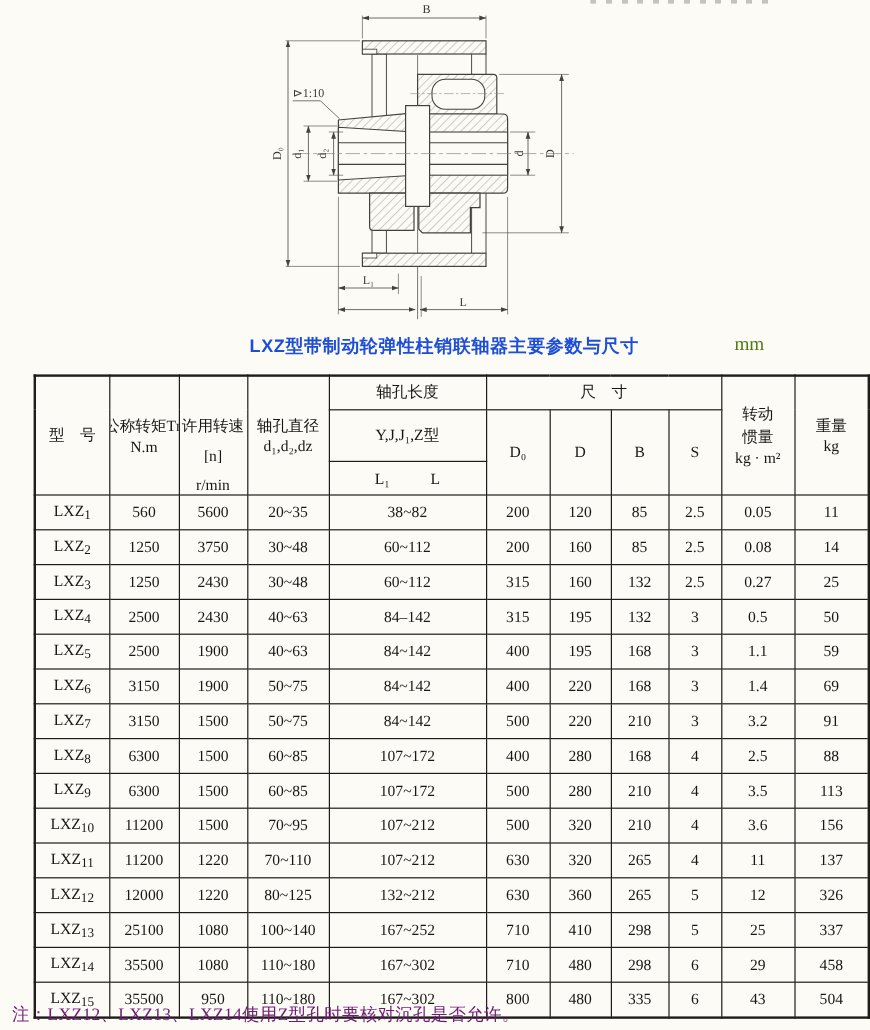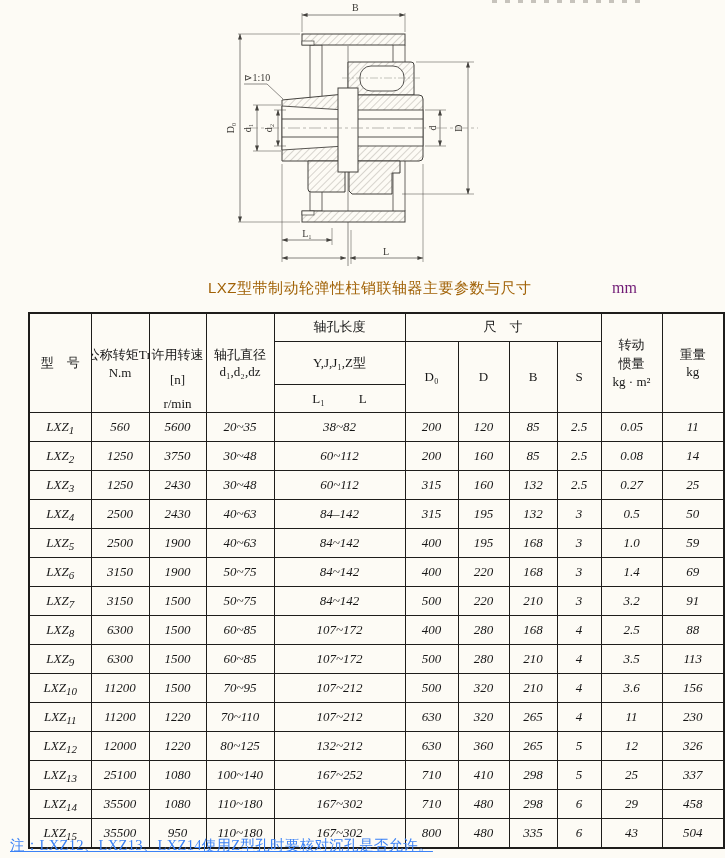--- a/index.html
+++ b/index.html
@@ -21,56 +21,55 @@
   }
 
   
   .drawing{position:absolute;left:210px;top:0;}
   .dim-text{font-family:"Liberation Serif","DejaVu Serif",serif;font-size:10px;fill:#3c3a36;}
 
   
   .doc-title{
     position:absolute;left:208px;top:279px;
     font-family:"Liberation Sans","DejaVu Sans",sans-serif;
-    font-weight:normal;font-size:15px;letter-spacing:.5px;color:#a16207;
+    font-weight:bold;font-size:15px;letter-spacing:.5px;color:#1d4ed8;
     white-space:nowrap;
   }
   .unit-label{
     position:absolute;left:612px;top:279px;
-    font-size:16px;color:#701a75;
+    font-size:16px;color:#4d7c0f;
   }
 
   
   table.params{
     position:absolute;left:28px;top:312px;
     width:695px;border-collapse:collapse;table-layout:fixed;
     border:2px solid #1e1d1b;
     font-size:13px;color:#171717;
   }
   table.params th,table.params td{
     border:1px solid #1e1d1b;
     text-align:center;vertical-align:middle;
     padding:0;font-weight:normal;
     overflow:hidden;white-space:nowrap;
   }
   thead tr{height:28px;}
-  tbody tr{height:29px;font-style:italic;}
+  tbody tr{height:29px;}
   .stack{display:flex;flex-direction:column;align-items:center;justify-content:center;}
   .stack.tight{gap:1px;}
   .stack.spread{gap:8px;margin-top:32px;}
   .stack.wide{}
   .l1l{display:flex;justify-content:center;gap:34px;}
   .mnum{font-size:11px;vertical-align:-2.5px;}
 
   
   .footnote{
     position:absolute;left:10px;top:836px;
-    font-size:14.5px;color:#3b82f6;letter-spacing:.3px;
+    font-size:14.5px;color:#701a75;letter-spacing:.3px;
     white-space:nowrap;
-    text-decoration:underline;
   }
 </style>
 </head>
 <body>
 
 <div class="page">
 
   <div class="crop-fragment"></div>
 
   <svg class="drawing" width="300" height="276" viewBox="0 0 300 276">
@@ -301,21 +300,21 @@
         <tr>
         <td><span>LXZ</span><span class="mnum">5</span></td>
         <td>2500</td>
         <td>1900</td>
         <td>40~63</td>
         <td>84~142</td>
         <td>400</td>
         <td>195</td>
         <td>168</td>
         <td>3</td>
-        <td>1.0</td>
+        <td>1.1</td>
         <td>59</td>
       </tr>
         <tr>
         <td><span>LXZ</span><span class="mnum">6</span></td>
         <td>3150</td>
         <td>1900</td>
         <td>50~75</td>
         <td>84~142</td>
         <td>400</td>
         <td>220</td>
@@ -380,21 +379,21 @@
         <td><span>LXZ</span><span class="mnum">11</span></td>
         <td>11200</td>
         <td>1220</td>
         <td>70~110</td>
         <td>107~212</td>
         <td>630</td>
         <td>320</td>
         <td>265</td>
         <td>4</td>
         <td>11</td>
-        <td>230</td>
+        <td>137</td>
       </tr>
         <tr>
         <td><span>LXZ</span><span class="mnum">12</span></td>
         <td>12000</td>
         <td>1220</td>
         <td>80~125</td>
         <td>132~212</td>
         <td>630</td>
         <td>360</td>
         <td>265</td>

